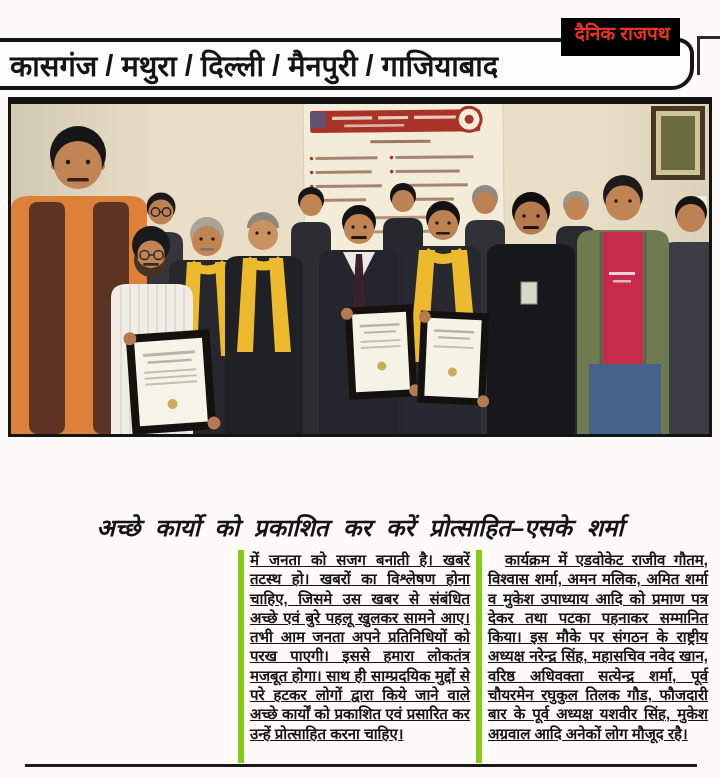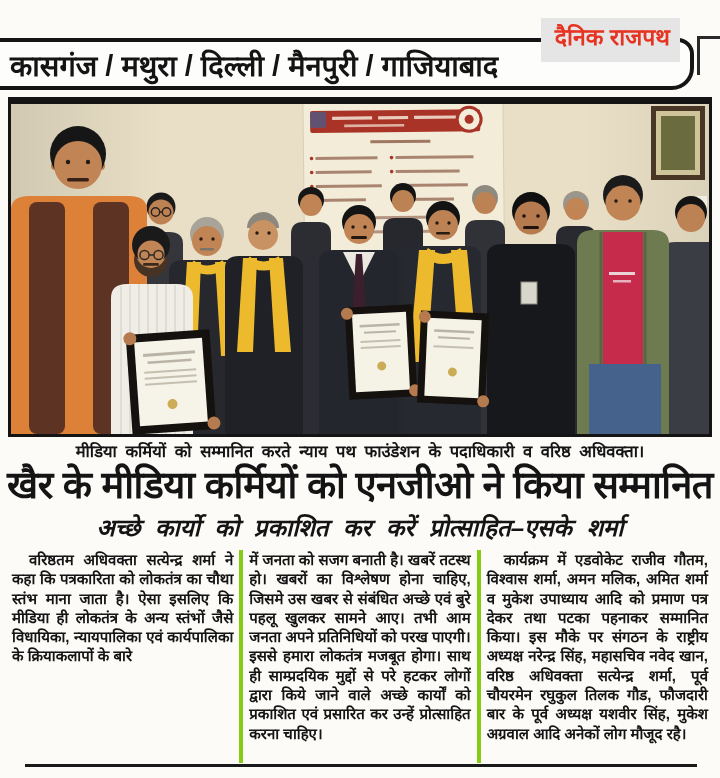--- a/index.html
+++ b/index.html
@@ -16,22 +16,22 @@
     position:absolute;left:-18px;top:38px;width:712px;height:52px;
     border:4px solid #151515;border-radius:8px 16px 22px 8px;
     background:#fdfdfb;display:flex;align-items:center;
     padding-left:24px;box-sizing:border-box;z-index:1;
   }
   .region-band span{
     font-size:29px;font-weight:800;letter-spacing:0px;white-space:nowrap;text-align:right;
   }
   .masthead{
     position:absolute;top:18px;right:40px;z-index:3;
-    background:#e5e5e5;padding:2px 10px 10px 14px;
-    font-size:23px;font-weight:700;color:var(--masthead-color,#e63322);
+    background:#000000;padding:2px 10px 10px 14px;
+    font-size:19px;font-weight:700;color:var(--masthead-color,#e63322);
     white-space:nowrap;
   }
   .corner-mark{
     position:absolute;left:697px;top:36px;width:22px;height:36px;
     border-left:3px solid #2a2a2a;border-top:3px solid #2a2a2a;z-index:2;
   }
 
   
   .photo-frame{
     position:absolute;left:8px;top:97px;width:704px;height:340px;
@@ -54,21 +54,21 @@
     text-align:center;font-size:24px;font-weight:700;word-spacing:8px;
     line-height:32px;white-space:nowrap;font-style:italic;
   }
 
   
   .article{
     position:absolute;top:550px;left:6px;width:708px;height:213px;
     display:flex;overflow:hidden;
   }
   .article .col{flex:1 1 0;padding:0 6px;box-sizing:border-box;}
-  .article .col + .col{border-left:4px solid #84cc16;}
+  .article .col + .col{border-left:6px solid #84cc16;text-decoration:underline;}
   .article p{
     margin:0;font-size:15px;line-height:19.3px;font-weight:700;
     text-align:justify;
   }
   .article p.indent{text-indent:17px;}
   .bottom-rule{
     position:absolute;top:764px;left:25px;width:672px;height:3px;
     background:#1a1a1a;
   }
 </style>
@@ -306,28 +306,25 @@
         <rect x="422" y="226" width="40" height="2.5" fill="#b9b4a6"></rect>
         <rect x="426" y="233" width="32" height="2" fill="#b9b4a6"></rect>
         <rect x="422" y="242" width="40" height="2" fill="#c4bfb0"></rect>
         <circle cx="442" cy="268" r="4.5" fill="#c49f3c" opacity="0.85"></circle>
         <circle cx="412" cy="214" r="6" fill="#b57a4e"></circle>
           <circle cx="474" cy="296" r="6" fill="#b57a4e"></circle>
       </g>
     </svg>
   </div>
 
-  <div class="photo-caption">मीडिया कर्मियों को सम्मानित करते न्याय पथ फाउंडेशन के पदाधिकारी व वरिष्ठ अधिवक्ता।</div>
-
-  <h1 class="headline">खैर के मीडिया कर्मियों को एनजीओ ने किया सम्मानित</h1>
+
   <h2 class="subheadline">अच्छे कार्यो को प्रकाशित कर करें प्रोत्साहित–एसके शर्मा</h2>
 
   <div class="article">
     <div class="col">
-      <p class="indent">वरिष्ठतम अधिवक्ता सत्येन्द्र शर्मा ने कहा कि पत्रकारिता को लोकतंत्र का चौथा स्तंभ माना जाता है। ऐसा इसलिए कि मीडिया ही लोकतंत्र के अन्य स्तंभों जैसे विधायिका, न्यायपालिका एवं कार्यपालिका के क्रियाकलापों के बारे</p>
     </div>
     <div class="col">
       <p>में जनता को सजग बनाती है। खबरें तटस्थ हो। खबरों का विश्लेषण होना चाहिए, जिसमे उस खबर से संबंधित अच्छे एवं बुरे पहलू खुलकर सामने आए। तभी आम जनता अपने प्रतिनिधियों को परख पाएगी। इससे हमारा लोकतंत्र मजबूत होगा। साथ ही साम्प्रदयिक मुद्दों से परे हटकर लोगों द्वारा किये जाने वाले अच्छे कार्यों को प्रकाशित एवं प्रसारित कर उन्हें प्रोत्साहित करना चाहिए।</p>
     </div>
     <div class="col">
       <p class="indent">कार्यक्रम में एडवोकेट राजीव गौतम, विश्वास शर्मा, अमन मलिक, अमित शर्मा व मुकेश उपाध्याय आदि को प्रमाण पत्र देकर तथा पटका पहनाकर सम्मानित किया। इस मौके पर संगठन के राष्ट्रीय अध्यक्ष नरेन्द्र सिंह, महासचिव नवेद खान, वरिष्ठ अधिवक्ता सत्येन्द्र शर्मा, पूर्व चौयरमेन रघुकुल तिलक गौड, फौजदारी बार के पूर्व अध्यक्ष यशवीर सिंह, मुकेश अग्रवाल आदि अनेकों लोग मौजूद रहै।</p>
     </div>
   </div>
 
   <div class="bottom-rule"></div>

